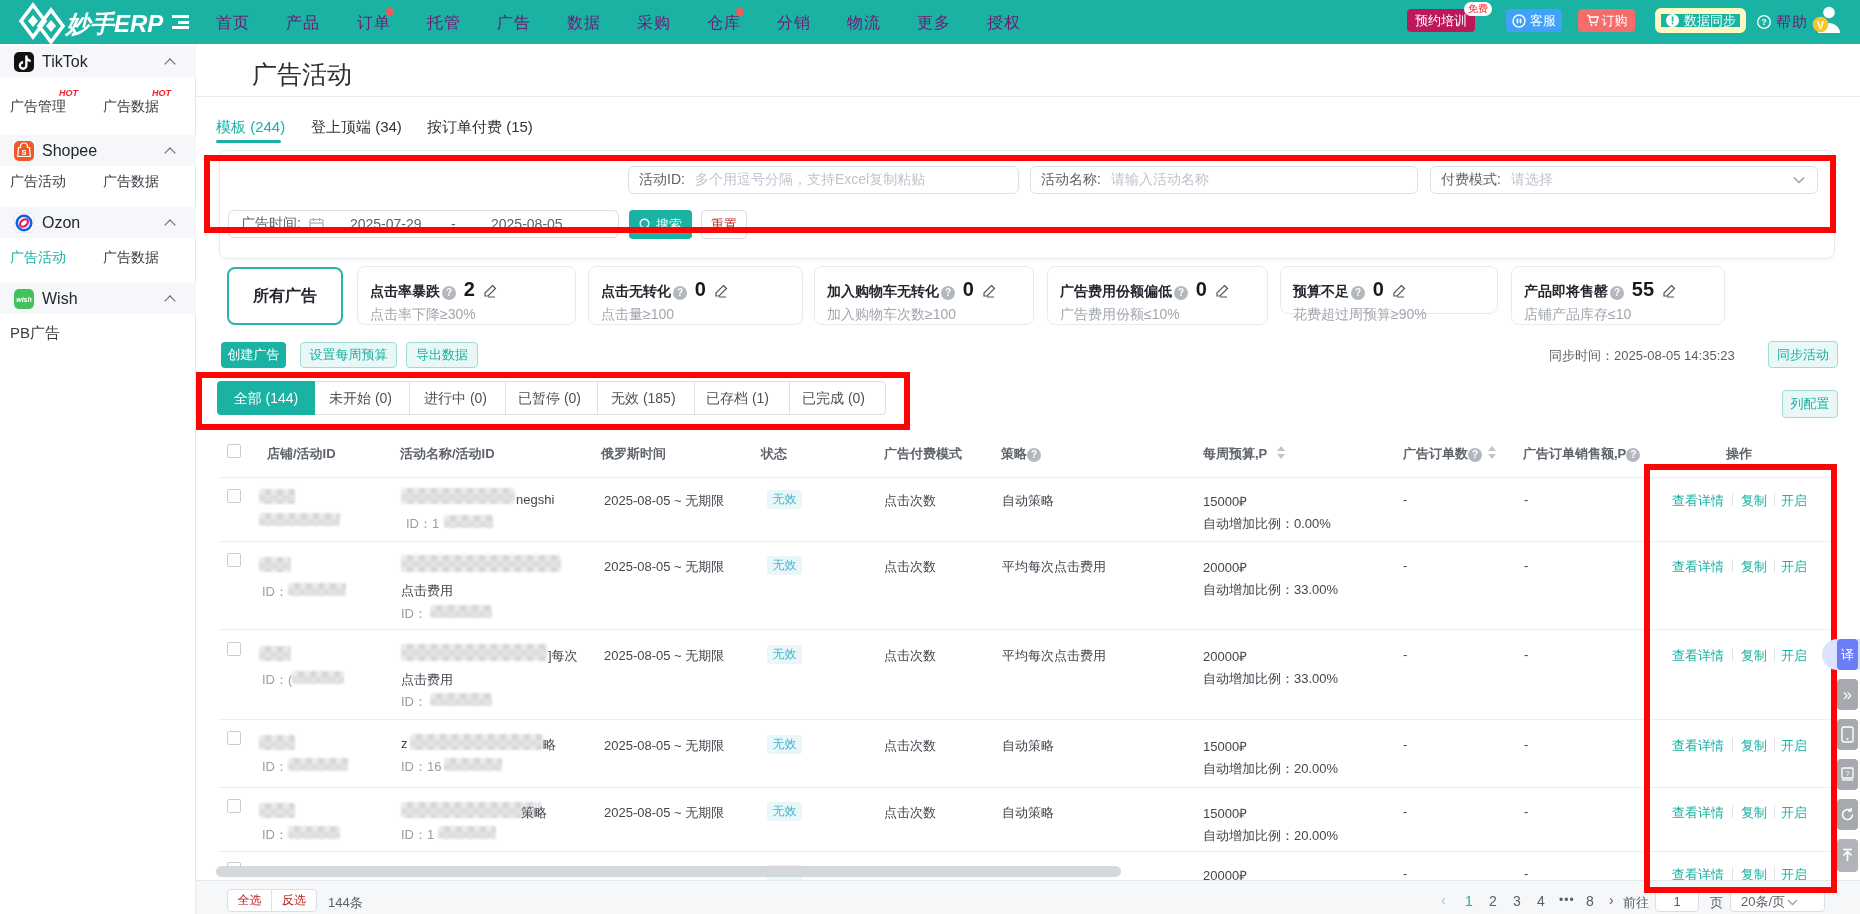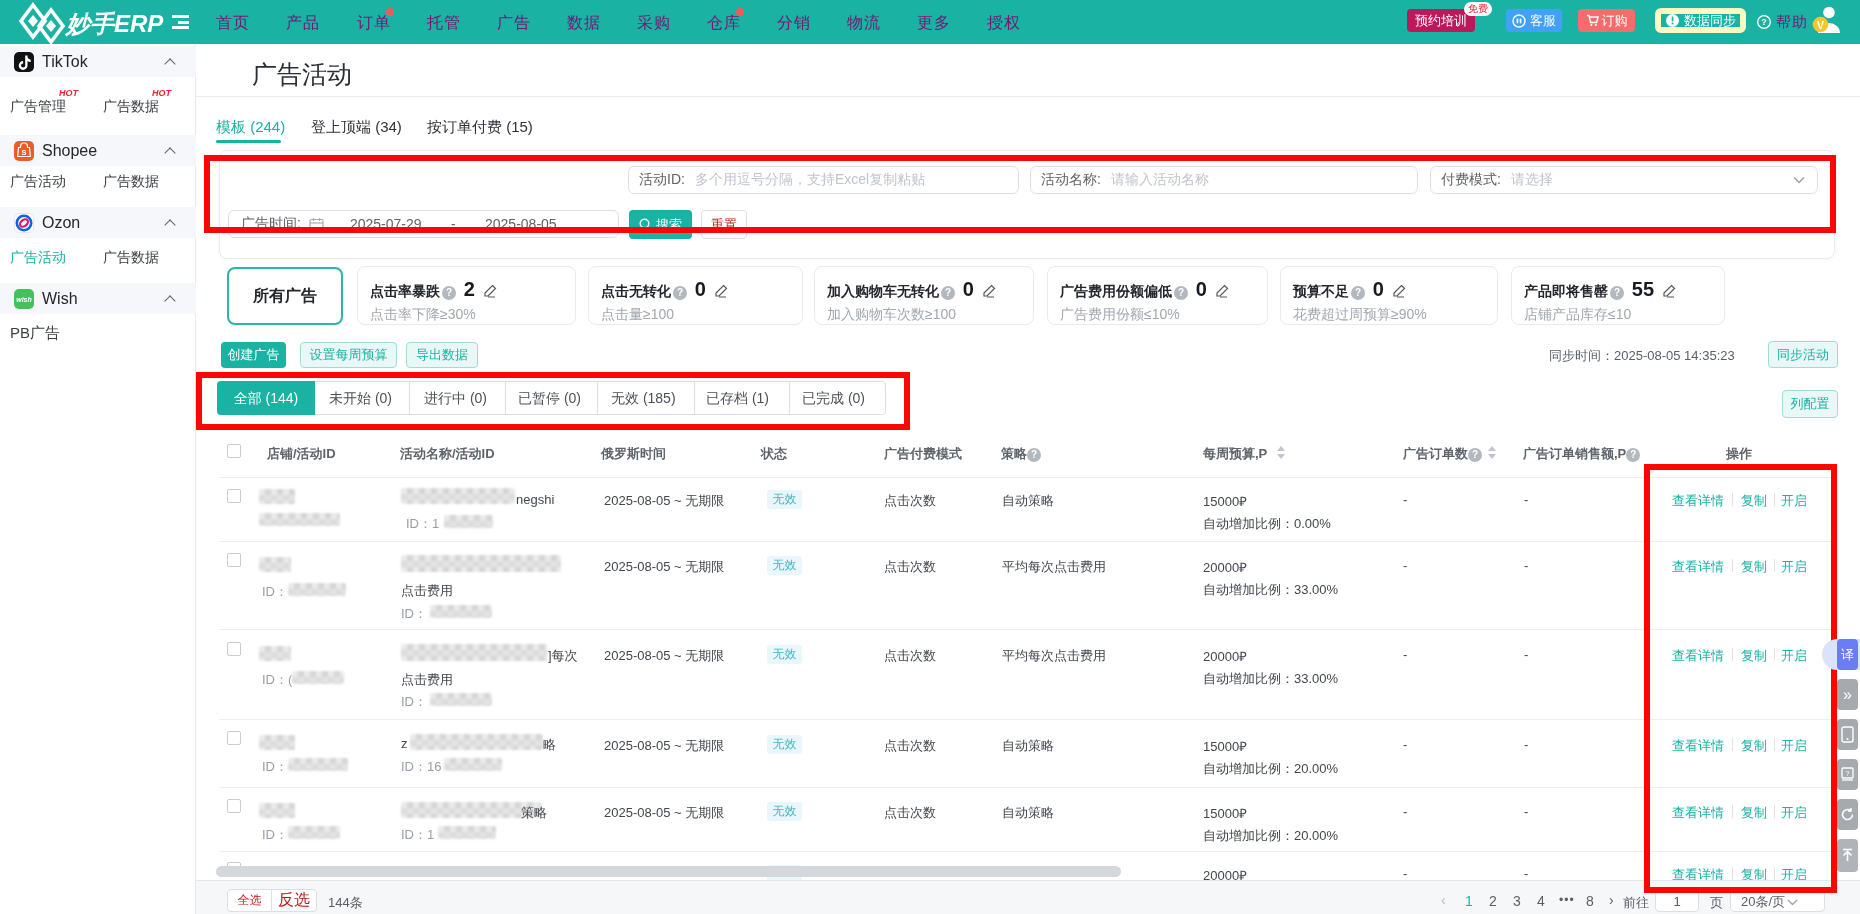--- a/index.html
+++ b/index.html
@@ -188,21 +188,21 @@
   <div class="inp" style="left:32px;top:166px;width:391px">
     <span style="margin-left:12px">广告时间:</span>
     <svg style="margin-left:8px" width="15" height="15" viewBox="0 0 15 15">
         <rect x="1" y="2.5" width="13" height="11.5" rx="1.5" fill="none" stroke="#a8adb5" stroke-width="1.2"></rect>
         <line x1="1" y1="6" x2="14" y2="6" stroke="#a8adb5" stroke-width="1.2"></line>
         <line x1="4.5" y1="1" x2="4.5" y2="4" stroke="#a8adb5" stroke-width="1.2"></line>
         <line x1="10.5" y1="1" x2="10.5" y2="4" stroke="#a8adb5" stroke-width="1.2"></line>
       </svg>
     <span style="margin-left:26px">2025-07-29</span>
     <span style="position:absolute;left:222px;color:#606266">-</span>
-    <span style="position:absolute;left:256px">2025-08-05</span>
+    <span style="position:absolute;left:262px">2025-08-05</span>
   </div>
   <div class="btn btn-teal" style="left:433px;top:166px;width:63px;height:29px;gap:4px">
     <svg width="13" height="13" viewBox="0 0 13 13">
         <circle cx="5.5" cy="5.5" r="4.3" fill="none" stroke="#fff" stroke-width="1.4"></circle>
         <line x1="8.8" y1="8.8" x2="12" y2="12" stroke="#fff" stroke-width="1.4"></line>
       </svg>搜索</div>
   <div class="btn btn-plain" style="left:505px;top:166px;width:46px;height:29px">重置</div>
 
   <div class="card" style="left:31px;top:223px;width:116px;height:58px;border:2px solid #2ab5a8;text-align:center;line-height:54px;font-size:16px;font-weight:bold;color:#23262d">所有广告</div>
   <div class="card" style="left:161px;top:222px;width:219px;height:59px">
@@ -222,21 +222,21 @@
           <path d="M9.5 1.5 l3 3 L5 12 H2 v-3z M12 13 h-7" fill="none" stroke="#555" stroke-width="1.2"></path>
         </svg></div>
     <div class="statsub">加入购物车次数≥100</div>
   </div>
   <div class="card" style="left:851px;top:222px;width:221px;height:59px">
     <div style="position:absolute;left:12px;top:11px" class="stattl">广告费用份额偏低<span class="ic-q" style="margin-left:2px">?</span>&nbsp; <span class="statnum">0</span>&nbsp; <svg width="14" height="14" viewBox="0 0 14 14" style="vertical-align:-2px">
           <path d="M9.5 1.5 l3 3 L5 12 H2 v-3z M12 13 h-7" fill="none" stroke="#555" stroke-width="1.2"></path>
         </svg></div>
     <div class="statsub">广告费用份额≤10%</div>
   </div>
-  <div class="card" style="left:1084px;top:222px;width:218px;height:59px">
+  <div class="card" style="left:1084px;top:222px;width:218px;height:48px">
     <div style="position:absolute;left:12px;top:11px" class="stattl">预算不足<span class="ic-q" style="margin-left:2px">?</span>&nbsp; <span class="statnum">0</span>&nbsp; <svg width="14" height="14" viewBox="0 0 14 14" style="vertical-align:-2px">
           <path d="M9.5 1.5 l3 3 L5 12 H2 v-3z M12 13 h-7" fill="none" stroke="#555" stroke-width="1.2"></path>
         </svg></div>
     <div class="statsub">花费超过周预算≥90%</div>
   </div>
   <div class="card" style="left:1315px;top:222px;width:214px;height:59px">
     <div style="position:absolute;left:12px;top:11px" class="stattl">产品即将售罄<span class="ic-q" style="margin-left:2px">?</span>&nbsp; <span class="statnum">55</span>&nbsp; <svg width="14" height="14" viewBox="0 0 14 14" style="vertical-align:-2px">
           <path d="M9.5 1.5 l3 3 L5 12 H2 v-3z M12 13 h-7" fill="none" stroke="#555" stroke-width="1.2"></path>
         </svg></div>
     <div class="statsub">店铺产品库存≤10</div>
@@ -405,21 +405,21 @@
   <span class="td" style="left:1524px;top:866px">-</span>
   <span class="alink" style="left:1672px;top:866px">查看详情</span>
   <div class="asep" style="left:1732px;top:867px"></div>
   <span class="alink" style="left:1741px;top:866px">复制</span>
   <div class="asep" style="left:1774px;top:867px"></div>
   <span class="alink" style="left:1781px;top:866px">开启</span>
 </div>
 
 <div id="footer" class="abs" style="left:196px;top:880px;width:1664px;height:34px;background:#f6f7f9;border-top:1px solid #e4e7ed">
   <div class="btn btn-plain" style="left:31px;top:8px;width:45px;height:23px;border-radius:4px 0 0 4px;font-size:12px">全选</div>
-  <div class="btn btn-plain" style="left:75px;top:8px;width:46px;height:23px;border-radius:0 4px 4px 0;font-size:16px">反选</div>
+  <div class="btn btn-plain" style="left:75px;top:8px;width:46px;height:23px;border-radius:0 4px 4px 0;font-size:12px">反选</div>
   <span class="abs" style="left:132px;top:13px;font-size:13px;color:#5a5e66">144条</span>
   <span class="abs" style="left:1245px;top:11px;color:#b4b9c2;font-size:14px">‹</span>
   <span class="abs teal" style="left:1269px;top:12px;font-size:14px">1</span>
   <span class="abs" style="left:1293px;top:12px;font-size:14px;color:#5a5e66">2</span>
   <span class="abs" style="left:1317px;top:12px;font-size:14px;color:#5a5e66">3</span>
   <span class="abs" style="left:1341px;top:12px;font-size:14px;color:#5a5e66">4</span>
   <span class="abs" style="left:1363px;top:12px;font-size:12px;color:#5a5e66;letter-spacing:1px">•••</span>
   <span class="abs" style="left:1390px;top:12px;font-size:14px;color:#5a5e66">8</span>
   <span class="abs" style="left:1413px;top:11px;font-size:14px;color:#5a5e66">›</span>
   <span class="abs" style="left:1427px;top:13px;font-size:13px;color:#5a5e66">前往</span>

